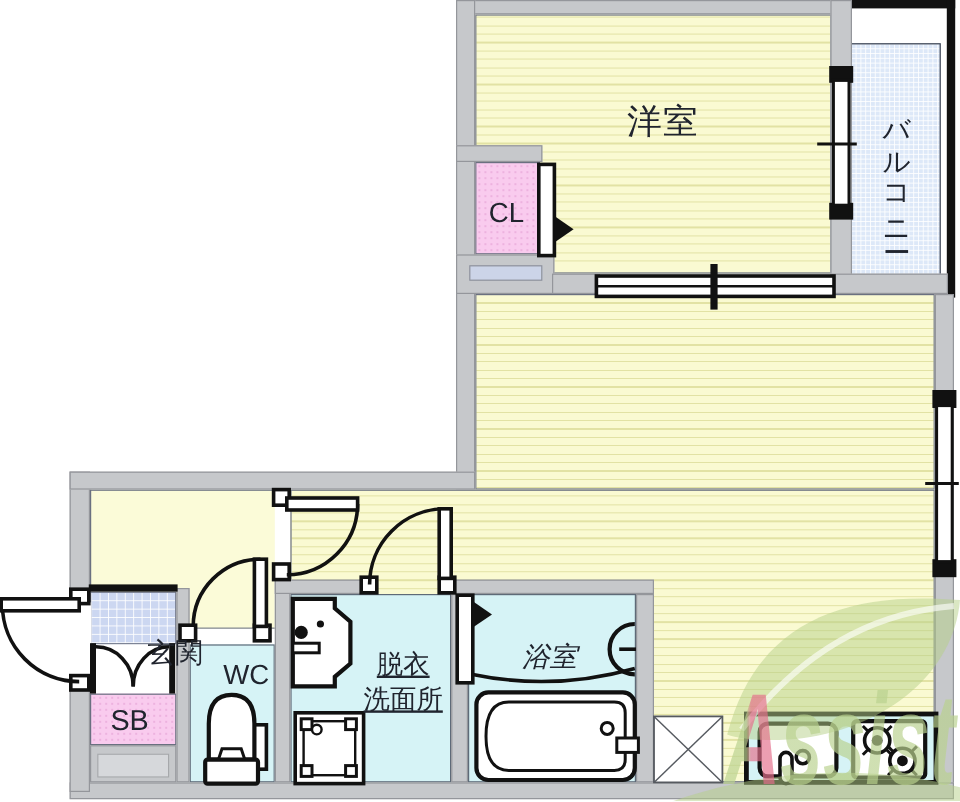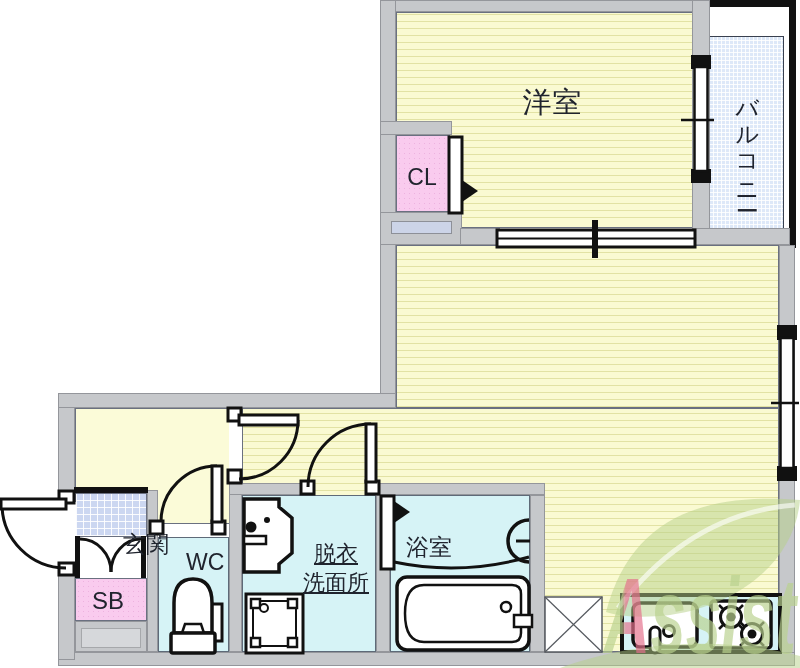--- a/index.html
+++ b/index.html
@@ -230,14 +230,14 @@
   </div>
   <div class="label lab-sm vert" style="left:733px;top:82px;">バルコニー</div>
   <div class="label lab-sm" style="left:402px;top:163px;width:40px;">CL</div>
   <div class="label lab-sm" style="left:87px;top:530px;margin-left:36px;">玄関</div>
   <div class="label lab-md" style="left:92px;top:586px;">SB</div>
   <div class="label lab-sm" style="left:186px;top:548px;">WC</div>
   <div class="label" style="left:281px;top:540px;width:110px;font-size:22px;line-height:1.3;text-decoration:underline;">
     <span>脱衣</span><br>
     <span>洗面所</span>
   </div>
-  <div class="label lab-sm" style="left:406px;top:533px;">浴室</div>
+  <div class="label lab-sm" style="left:435px;top:533px;font-style:italic;">浴室</div>
 </div>
 
 </body></html>

